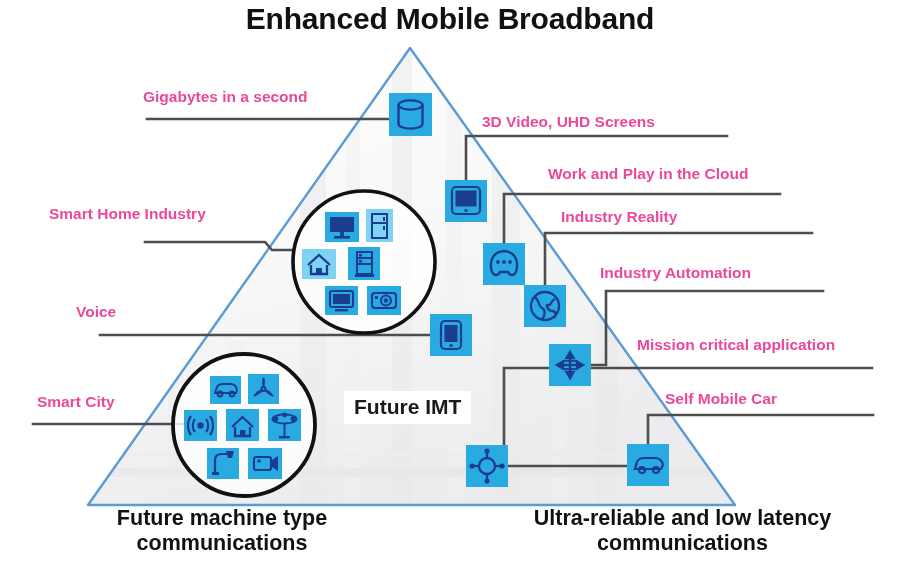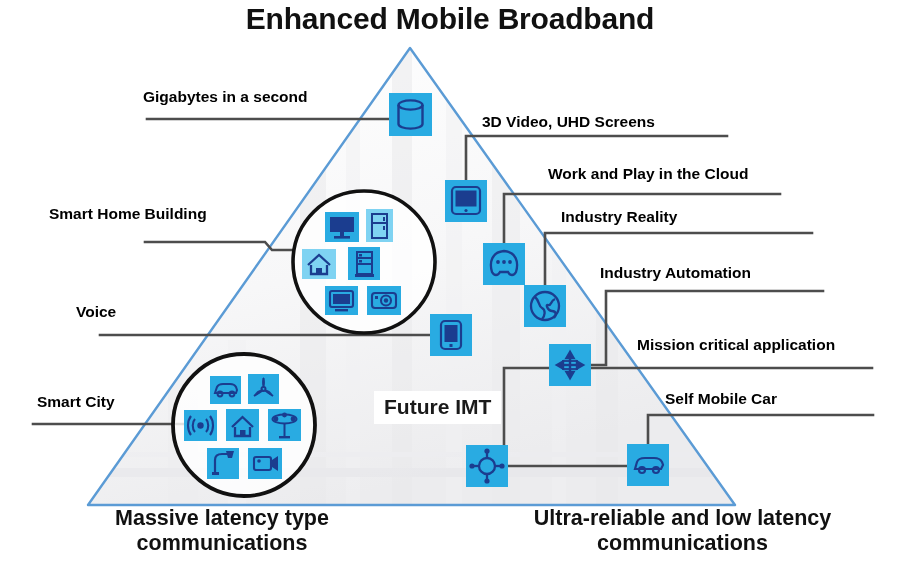--- a/index.html
+++ b/index.html
@@ -40,32 +40,31 @@
     color: #111111;
     line-height: 1.18;
     text-align: center;
   }
   #corner-mmtc { left: 2px; top: 506px; width: 440px; }
   #corner-urllc { left: 470px; top: 506px; width: 425px; }
   .leader-label {
     position: absolute;
     font-size: 15.5px;
     font-weight: bold;
-    color: #000000;
+    color: #ec4899;
     white-space: nowrap;
   }
   .center-label {
     position: absolute;
     font-size: 21px;
     font-weight: bold;
     color: #1a1a1a;
     background: #ffffff;
     padding: 4px 10px 5px 10px;
     white-space: nowrap;
-    margin-left: 30px;
   }
 </style>
 </head>
 <body>
 
 <div id="stage">
 
   <svg id="diagram-svg" viewBox="0 0 900 577">
     <defs>
       <linearGradient id="triGrad" x1="0" y1="0" x2="0.35" y2="1">
@@ -341,42 +340,42 @@
         <path d="M272,460 L278,456 L278,471 L272,467 Z" fill="#1B3D8F"></path>
         <circle cx="259" cy="461" r="1.8" fill="#1B3D8F"></circle>
       </g>
     </g>
   </svg>
 
   <div class="title">Enhanced Mobile Broadband</div>
 
   <div class="leader-label" style="left:143px; top:88px;">Gigabytes in a second</div>
 
-  <div class="leader-label" style="left:49px; top:205px;">Smart Home Building</div>
+  <div class="leader-label" style="left:49px; top:205px;">Smart Home Industry</div>
 
   <div class="leader-label" style="left:76px; top:303px;">Voice</div>
 
   <div class="leader-label" style="left:37px; top:393px;">Smart City</div>
 
   <div class="leader-label" style="left:482px; top:113px;">3D Video, UHD Screens</div>
 
   <div class="leader-label" style="left:523px; top:165px;margin-left:25px;">Work and Play in the Cloud</div>
 
   <div class="leader-label" style="left:561px; top:208px;">Industry Reality</div>
 
   <div class="leader-label" style="left:600px; top:264px;">Industry Automation</div>
 
   <div class="leader-label" style="left:637px; top:336px;">Mission critical application</div>
 
   <div class="leader-label" style="left:665px; top:390px;">Self Mobile Car</div>
 
   <div class="center-label" style="left:344px; top:391px;">Future IMT</div>
 
   <div class="corner-label" id="corner-mmtc">
-    <div>Massive latency type</div>
+    <div>Future machine type</div>
     <div>communications</div>
   </div>
 
   <div class="corner-label" id="corner-urllc">
     <div>Ultra-reliable and low latency</div>
     <div>communications</div>
   </div>
 
 </div>
 

